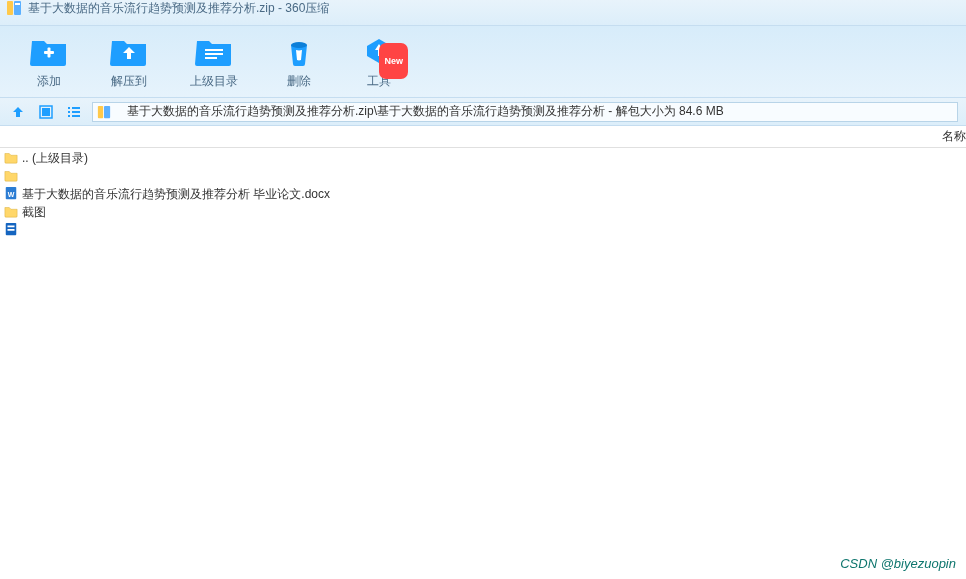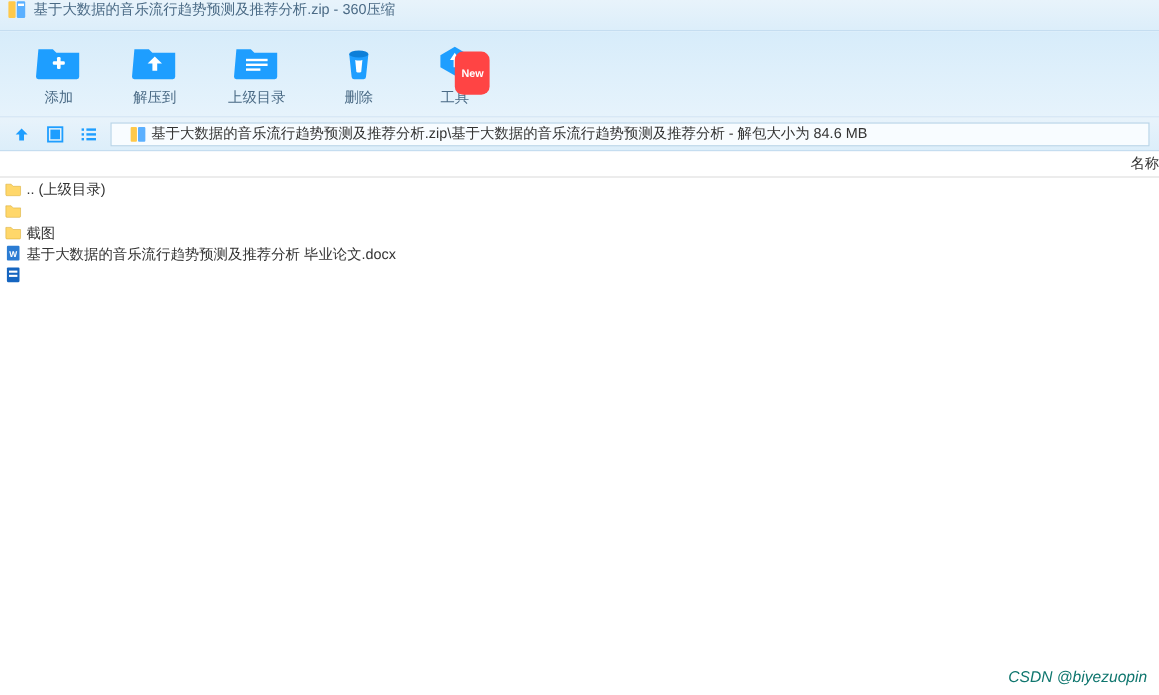--- a/index.html
+++ b/index.html
@@ -10,21 +10,21 @@
 .titlebar-text { color: #4a6a85; font-size: 12px; }
 
 .toolbar { height: 72px; background: linear-gradient(#d7ecfa, #e6f3fc); display: flex; align-items: center; padding-left: 30px; gap: 42px; border-bottom: 1px solid #c5ddf0; }
 .tool-item { display: flex; flex-direction: column; align-items: center; cursor: pointer; }
 .tool-icon-wrap { width: 38px; height: 36px; display: flex; align-items: center; justify-content: center; position: relative; }
 .tool-label { font-size: 12px; color: #4a6a85; margin-top: 4px; }
 .badge-new { position: absolute; top: -8px; right: -10px; background: #ff4444; color: #fff; font-size: 9px; padding: 13px 5px; border-radius: 7px; font-weight: bold; margin-top: 18px; }
 
 .pathbar { height: 28px; background: linear-gradient(#e8f3fb, #dceefa); display: flex; align-items: center; padding: 0 8px; gap: 8px; border-bottom: 1px solid #c5ddf0; }
 .nav-ctrl { width: 20px; height: 20px; display: flex; align-items: center; justify-content: center; cursor: pointer; }
-.path-field { flex: 1; height: 20px; background: #f8fcff; border: 1px solid #b8d4e8; display: flex; align-items: center; padding-left: 15px; }
+.path-field { flex: 1; height: 20px; background: #f8fcff; border: 1px solid #b8d4e8; display: flex; align-items: center; padding-left: 4px; gap: 12px; }
 .path-icon { width: 14px; height: 14px; margin-right: 4px; flex-shrink: 0; }
 .path-text { font-size: 12px; color: #333; white-space: nowrap; }
 
 .header-row { height: 22px; border-bottom: 1px solid #e0e0e0; display: flex; align-items: center; padding-left: 4px; font-size: 12px; color: #333; justify-content: flex-end; }
 
 .file-list { padding: 2px 0; }
 .file-row { height: 18px; display: flex; align-items: flex-start; padding-left: 4px; cursor: pointer; font-size: 12px; color: #333; }
 .file-icon { width: 14px; height: 14px; margin-right: 4px; flex-shrink: 0; }
 
 .watermark { position: absolute; bottom: 8px; right: 10px; color: #0f766e; font-size: 13px; font-style: italic; font-family: Arial; }
@@ -147,33 +147,33 @@
   <div class="file-row">
     <span class="file-icon">
       <svg width="14" height="14" viewBox="0 0 16 16">
           <path d="M1 4 h5 l2 2 h7 v8 a1 1 0 0 1 -1 1 h-12 a1 1 0 0 1 -1 -1 z" fill="#ffd76a" stroke="#d4a830" stroke-width="0.5"></path>
         </svg>
     </span>
   </div>
   <div class="file-row">
     <span class="file-icon">
       <svg width="14" height="14" viewBox="0 0 16 16">
-          <path d="M1 4 h5 l2 2 h7 v8 a1 1 0 0 1 -1 1 h-12 a1 1 0 0 1 -1 -1 z" fill="#ffd76a" stroke="#d4a830" stroke-width="0.5"></path>
-        </svg>
-    </span>
-    <span>截图</span>
-  </div>
-  <div class="file-row">
-    <span class="file-icon">
-      <svg width="14" height="14" viewBox="0 0 16 16">
           <rect x="2" y="1" width="12" height="14" rx="1" fill="#2b7cd3"></rect>
           <text x="8" y="12" font-size="8" fill="#fff" text-anchor="middle" font-weight="bold">W</text>
         </svg>
     </span>
     <span>基于大数据的音乐流行趋势预测及推荐分析 毕业论文.docx</span>
+  </div>
+  <div class="file-row">
+    <span class="file-icon">
+      <svg width="14" height="14" viewBox="0 0 16 16">
+          <path d="M1 4 h5 l2 2 h7 v8 a1 1 0 0 1 -1 1 h-12 a1 1 0 0 1 -1 -1 z" fill="#ffd76a" stroke="#d4a830" stroke-width="0.5"></path>
+        </svg>
+    </span>
+    <span>截图</span>
   </div>
   <div class="file-row">
     <span class="file-icon">
       <svg width="14" height="14" viewBox="0 0 16 16">
           <rect x="2" y="1" width="12" height="14" rx="1" fill="#1565c0"></rect>
           <rect x="4" y="4" width="8" height="2" fill="#fff"></rect>
           <rect x="4" y="8" width="8" height="2" fill="#fff"></rect>
         </svg>
     </span>
   </div>

